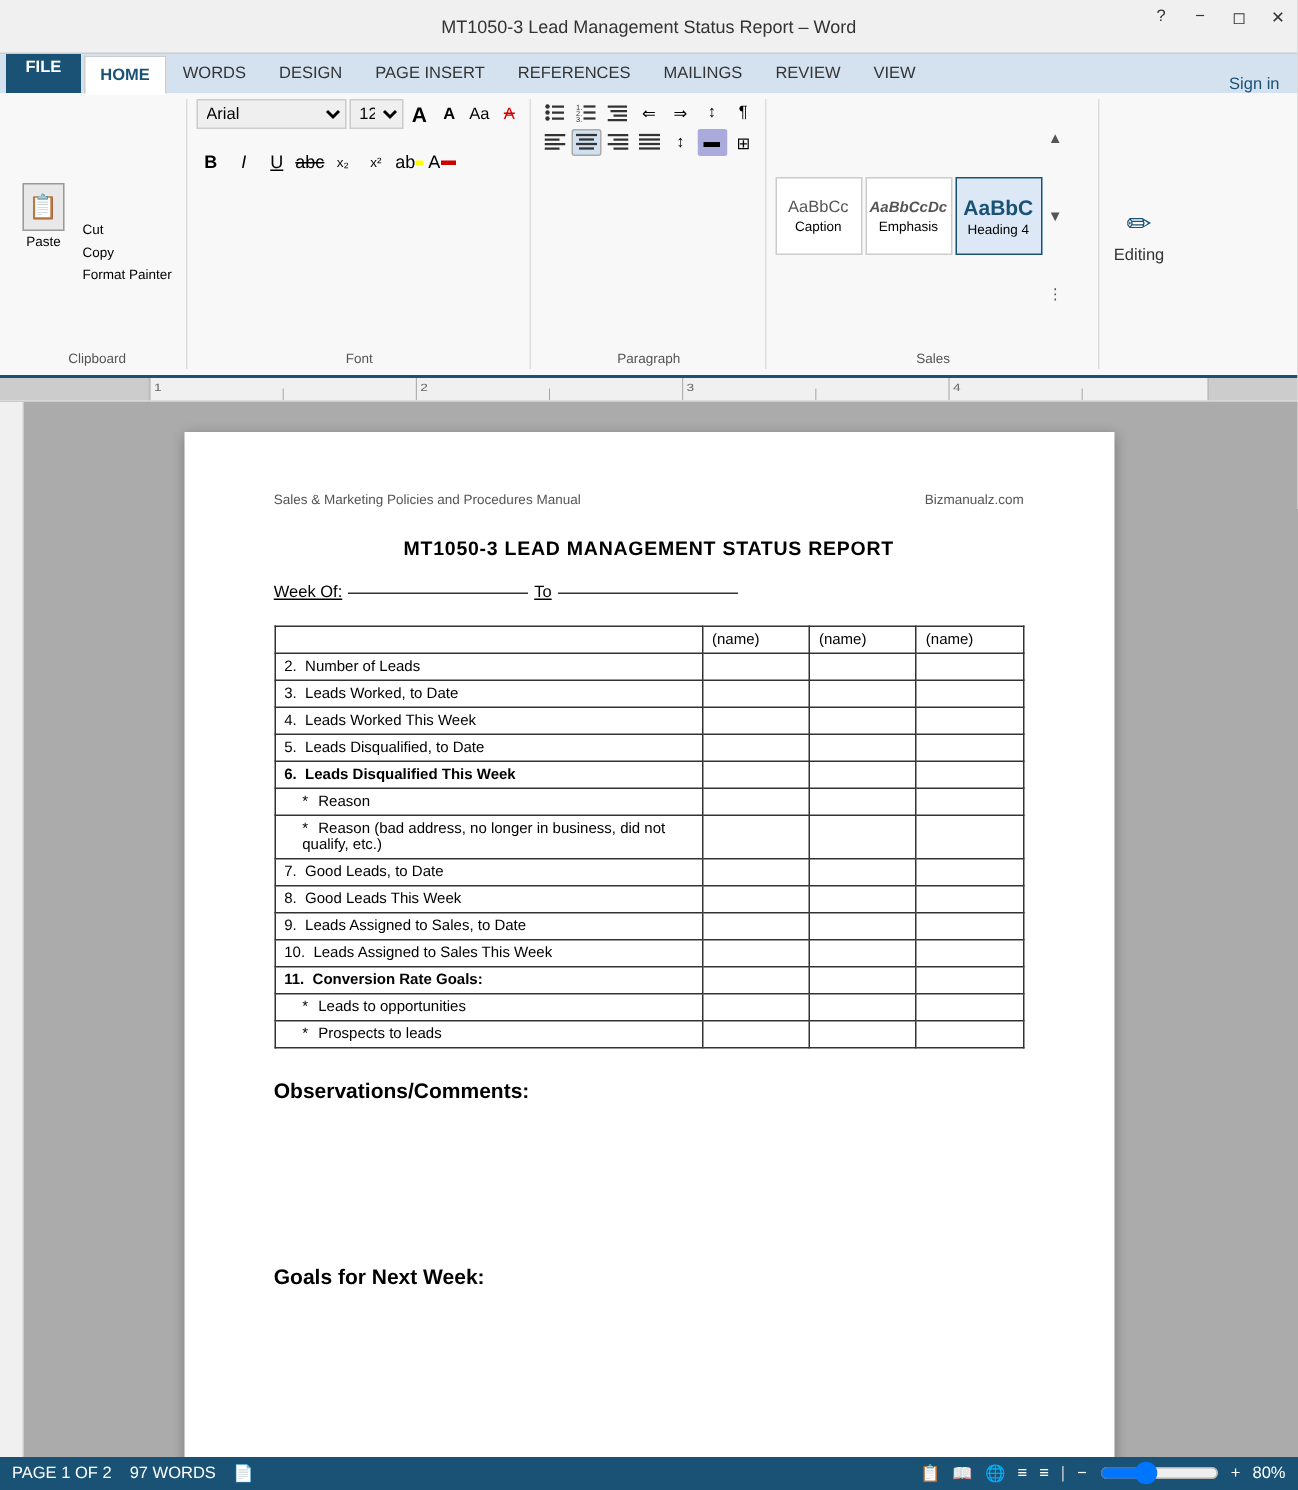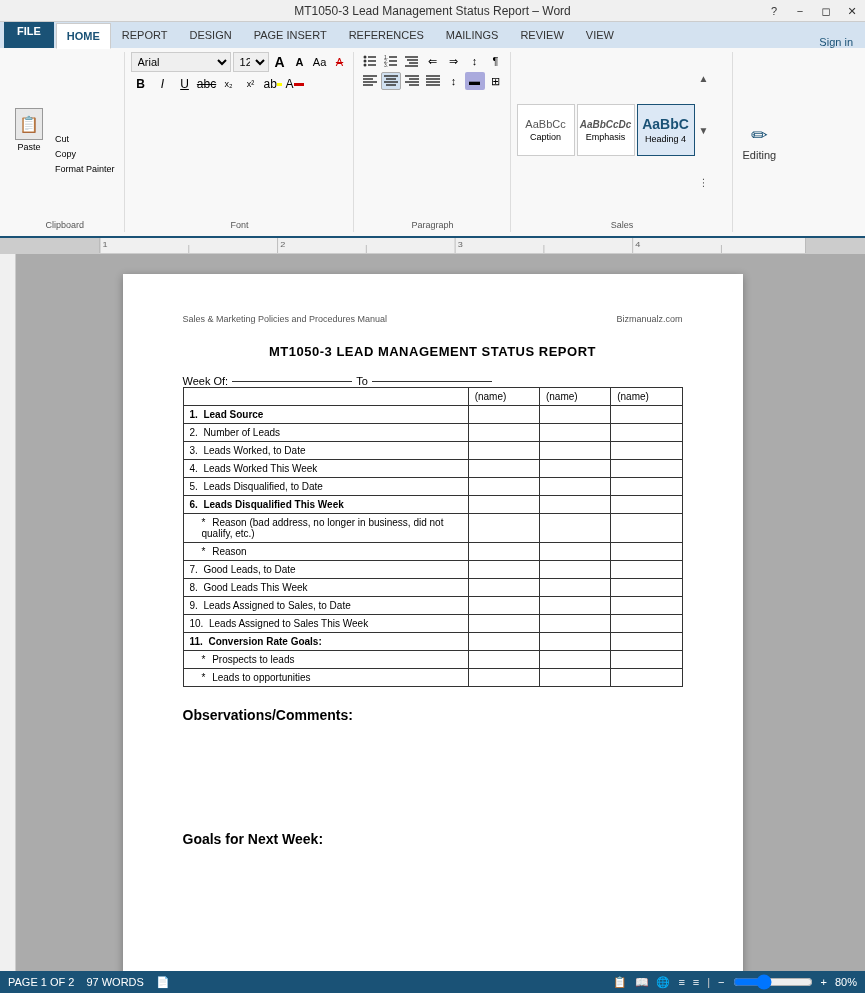--- a/index.html
+++ b/index.html
@@ -1,21 +1,21 @@
 <!DOCTYPE html>
 <html><head>
   <meta charset="utf-8">
   <style>
     * { margin: 0; padding: 0; box-sizing: border-box; }
     body { font-family: Arial, sans-serif; font-size: 12px; background: #ababab; overflow-x: hidden; }
 
     
     #title-bar {
       background: #f0f0f0;
-      height: 22px;
+      height: 36px;
       display: flex;
       align-items: center;
       justify-content: center;
       font-size: 12px;
       color: #333;
       border-bottom: 1px solid #ccc;
       position: relative;
     }
     #title-bar-controls {
       position: absolute;
@@ -298,21 +298,23 @@
       text-align: center;
       font-weight: bold;
       font-size: 13px;
       margin-bottom: 16px;
       letter-spacing: 0.5px;
     }
 
     .week-line {
       display: flex;
       align-items: center;
-      font-size: 11px;
+      margin-bottom: 16px;
+      font-size: 11px;
+      text-decoration: underline;
     }
     .week-line-blank {
       display: inline-block;
       width: 120px;
       border-bottom: 1px solid #333;
       margin: 0 4px;
     }
     .week-to-blank {
       display: inline-block;
       width: 120px;
@@ -410,21 +412,21 @@
     <div class="title-btn">?</div>
     <div class="title-btn">−</div>
     <div class="title-btn">◻</div>
     <div class="title-btn close">✕</div>
   </div>
 </div>
 
 <div id="tab-bar">
   <div id="file-tab" class="ribbon-tab">FILE</div>
   <div class="ribbon-tab active">HOME</div>
-  <div class="ribbon-tab">REPORT</div>
+  <div class="ribbon-tab">WORDS</div>
   <div class="ribbon-tab">DESIGN</div>
   <div class="ribbon-tab">PAGE INSERT</div>
   <div class="ribbon-tab">REFERENCES</div>
   <div class="ribbon-tab">MAILINGS</div>
   <div class="ribbon-tab">REVIEW</div>
   <div class="ribbon-tab">VIEW</div>
   <div id="sign-in-area">
     <span>Sign in</span>
   </div>
 </div>
@@ -440,21 +442,21 @@
       <div class="small-btns">
         <div class="small-ribbon-btn">Cut</div>
         <div class="small-ribbon-btn">Copy</div>
         <div class="small-ribbon-btn">Format Painter</div>
       </div>
     </div>
     <div class="ribbon-group-label">Clipboard</div>
   </div>
 
   <div class="ribbon-group" style="min-width:180px;">
-    <div class="ribbon-group-content" style="flex-direction:column; align-items:flex-start; gap:0;">
+    <div class="ribbon-group-content" style="flex-direction:column; align-items:flex-start; gap:10px;">
       <div class="font-row">
         <select class="font-selector">
           <option>Arial</option>
         </select>
         <select class="size-selector">
           <option>12</option>
         </select>
         <div class="size-adjust-btn" style="font-size:14px; font-weight:bold;">A</div>
         <div class="size-adjust-btn" style="font-size:11px; font-weight:bold;">A</div>
         <div class="size-adjust-btn">Aa</div>
@@ -638,26 +640,20 @@
       <thead>
         <tr>
           <th style="width:240px; text-align:left;"></th>
           <th class="data-cell">(name)</th>
           <th class="data-cell">(name)</th>
           <th class="data-cell">(name)</th>
         </tr>
       </thead>
       <tbody>
 
-        <tr>
-          <td><strong>1.&nbsp; Lead Source</strong></td>
-          <td class="data-cell"></td>
-          <td class="data-cell"></td>
-          <td class="data-cell"></td>
-        </tr>
 
         <tr>
           <td>2.&nbsp; Number of Leads</td>
           <td class="data-cell"></td>
           <td class="data-cell"></td>
           <td class="data-cell"></td>
         </tr>
 
         <tr>
           <td>3.&nbsp; Leads Worked, to Date</td>
@@ -675,97 +671,97 @@
 
         <tr>
           <td>5.&nbsp; Leads Disqualified, to Date</td>
           <td class="data-cell"></td>
           <td class="data-cell"></td>
           <td class="data-cell"></td>
         </tr>
 
         <tr>
           <td><strong>6.&nbsp; Leads Disqualified This Week</strong></td>
+          <td class="data-cell"></td>
+          <td class="data-cell"></td>
+          <td class="data-cell"></td>
+        </tr>
+        <tr>
+          <td>
+            <div class="bullet-item">
+              <span class="bullet-sym">*</span>
+              Reason
+            </div>
+          </td>
           <td class="data-cell"></td>
           <td class="data-cell"></td>
           <td class="data-cell"></td>
         </tr>
         <tr>
           <td>
             <div class="bullet-item">
               <span class="bullet-sym">*</span>
               Reason (bad address, no longer in business, did not qualify, etc.)
             </div>
           </td>
           <td class="data-cell"></td>
           <td class="data-cell"></td>
           <td class="data-cell"></td>
         </tr>
+
+        <tr>
+          <td>7.&nbsp; Good Leads, to Date</td>
+          <td class="data-cell"></td>
+          <td class="data-cell"></td>
+          <td class="data-cell"></td>
+        </tr>
+
+        <tr>
+          <td>8.&nbsp; Good Leads This Week</td>
+          <td class="data-cell"></td>
+          <td class="data-cell"></td>
+          <td class="data-cell"></td>
+        </tr>
+
+        <tr>
+          <td>9.&nbsp; Leads Assigned to Sales, to Date</td>
+          <td class="data-cell"></td>
+          <td class="data-cell"></td>
+          <td class="data-cell"></td>
+        </tr>
+
+        <tr>
+          <td>10.&nbsp; Leads Assigned to Sales This Week</td>
+          <td class="data-cell"></td>
+          <td class="data-cell"></td>
+          <td class="data-cell"></td>
+        </tr>
+
+        <tr>
+          <td><strong>11.&nbsp; Conversion Rate Goals:</strong></td>
+          <td class="data-cell"></td>
+          <td class="data-cell"></td>
+          <td class="data-cell"></td>
+        </tr>
         <tr>
           <td>
             <div class="bullet-item">
               <span class="bullet-sym">*</span>
-              Reason
+              Leads to opportunities
             </div>
           </td>
-          <td class="data-cell"></td>
-          <td class="data-cell"></td>
-          <td class="data-cell"></td>
-        </tr>
-
-        <tr>
-          <td>7.&nbsp; Good Leads, to Date</td>
-          <td class="data-cell"></td>
-          <td class="data-cell"></td>
-          <td class="data-cell"></td>
-        </tr>
-
-        <tr>
-          <td>8.&nbsp; Good Leads This Week</td>
-          <td class="data-cell"></td>
-          <td class="data-cell"></td>
-          <td class="data-cell"></td>
-        </tr>
-
-        <tr>
-          <td>9.&nbsp; Leads Assigned to Sales, to Date</td>
-          <td class="data-cell"></td>
-          <td class="data-cell"></td>
-          <td class="data-cell"></td>
-        </tr>
-
-        <tr>
-          <td>10.&nbsp; Leads Assigned to Sales This Week</td>
-          <td class="data-cell"></td>
-          <td class="data-cell"></td>
-          <td class="data-cell"></td>
-        </tr>
-
-        <tr>
-          <td><strong>11.&nbsp; Conversion Rate Goals:</strong></td>
           <td class="data-cell"></td>
           <td class="data-cell"></td>
           <td class="data-cell"></td>
         </tr>
         <tr>
           <td>
             <div class="bullet-item">
               <span class="bullet-sym">*</span>
               Prospects to leads
-            </div>
-          </td>
-          <td class="data-cell"></td>
-          <td class="data-cell"></td>
-          <td class="data-cell"></td>
-        </tr>
-        <tr>
-          <td>
-            <div class="bullet-item">
-              <span class="bullet-sym">*</span>
-              Leads to opportunities
             </div>
           </td>
           <td class="data-cell"></td>
           <td class="data-cell"></td>
           <td class="data-cell"></td>
         </tr>
       </tbody>
     </table>
 
     <div class="section-label">Observations/Comments:</div>

